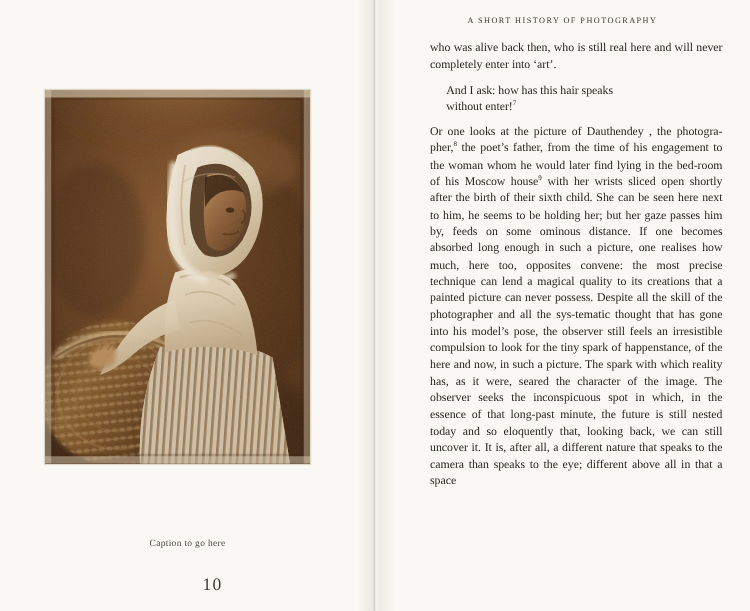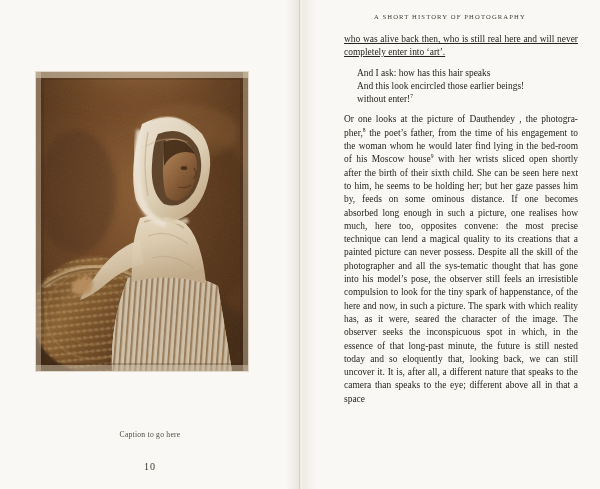--- a/index.html
+++ b/index.html
@@ -73,23 +73,24 @@
     text-align: center;
     font-size: 7.6px;
     letter-spacing: 0.25px;
     color: #4a4740;
   }
   .folio {
     position: absolute;
     top: 461px;
     width: 300px;
     text-align: center;
-    font-size: 10px;
+    font-size: 14px;
     letter-spacing: 1px;
     color: #3b3832;
+    margin-left: 20px;
   }
   .folio.left { left: 0; }
   .folio.right { left: 0; }
 
   
   .running-head {
     position: absolute;
     left: 0;
     top: 13px;
     width: 300px;
@@ -107,21 +108,21 @@
     width: 234px;
     color: #26241f;
     font-size: 9.45px;
     line-height: 13.3px;
     text-align: justify;
     text-justify: inter-word;
     -webkit-hyphens: none;
     hyphens: none;
   }
   .textblock p { margin: 0; }
-  .p-open { text-indent: 0; text-decoration: underline; }
+  .p-open { text-indent: 0; }
   .verse {
     margin-top: 7px !important;
     margin-bottom: 7px !important;
     padding-left: 13px;
     text-align: left;
   }
   .verse .vline { display: block; white-space: nowrap; }
   .body-para {
     text-indent: 0;
   }
@@ -279,21 +280,20 @@
 
   <div class="page-right">
 
     <div class="running-head">A Short History of Photography</div>
 
     <div class="textblock">
       <p class="p-open">who was alive back then, who is still real here and will never completely enter into ‘art’.</p>
 
       <div class="verse">
         <span class="vline">And I ask: how has this hair speaks</span>
-        <span class="vline">And this look encircled those earlier beings!</span>
         <span class="vline"><span>without enter!</span><sup>7</sup></span>
       </div>
 
       <p class="body-para"><span>Or one looks at the picture of Dauthendey , the photogra-pher,</span><sup>8</sup><span> the poet’s father, from the time of his engagement to the woman whom he would later find lying in the bed-room of his Moscow house</span><sup>9</sup><span> with her wrists sliced open shortly after the birth of their sixth child. She can be seen here next to him, he seems to be holding her; but her gaze passes him by, feeds on some ominous distance. If one becomes absorbed long enough in such a picture, one realises how much, here too, opposites convene: the most precise technique can lend a magical quality to its creations that a painted picture can never possess. Despite all the skill of the photographer and all the sys-tematic thought that has gone into his model’s pose, the observer still feels an irresistible compulsion to look for the tiny spark of happenstance, of the here and now, in such a picture. The spark with which reality has, as it were, seared the character of the image. The observer seeks the inconspicuous spot in which, in the essence of that long-past minute, the future is still nested today and so eloquently that, looking back, we can still uncover it. It is, after all, a different nature that speaks to the camera than speaks to the eye; different above all in that a space</span></p>
     </div>
 
   </div>
 
   <div class="gutter"></div>
 </div>

